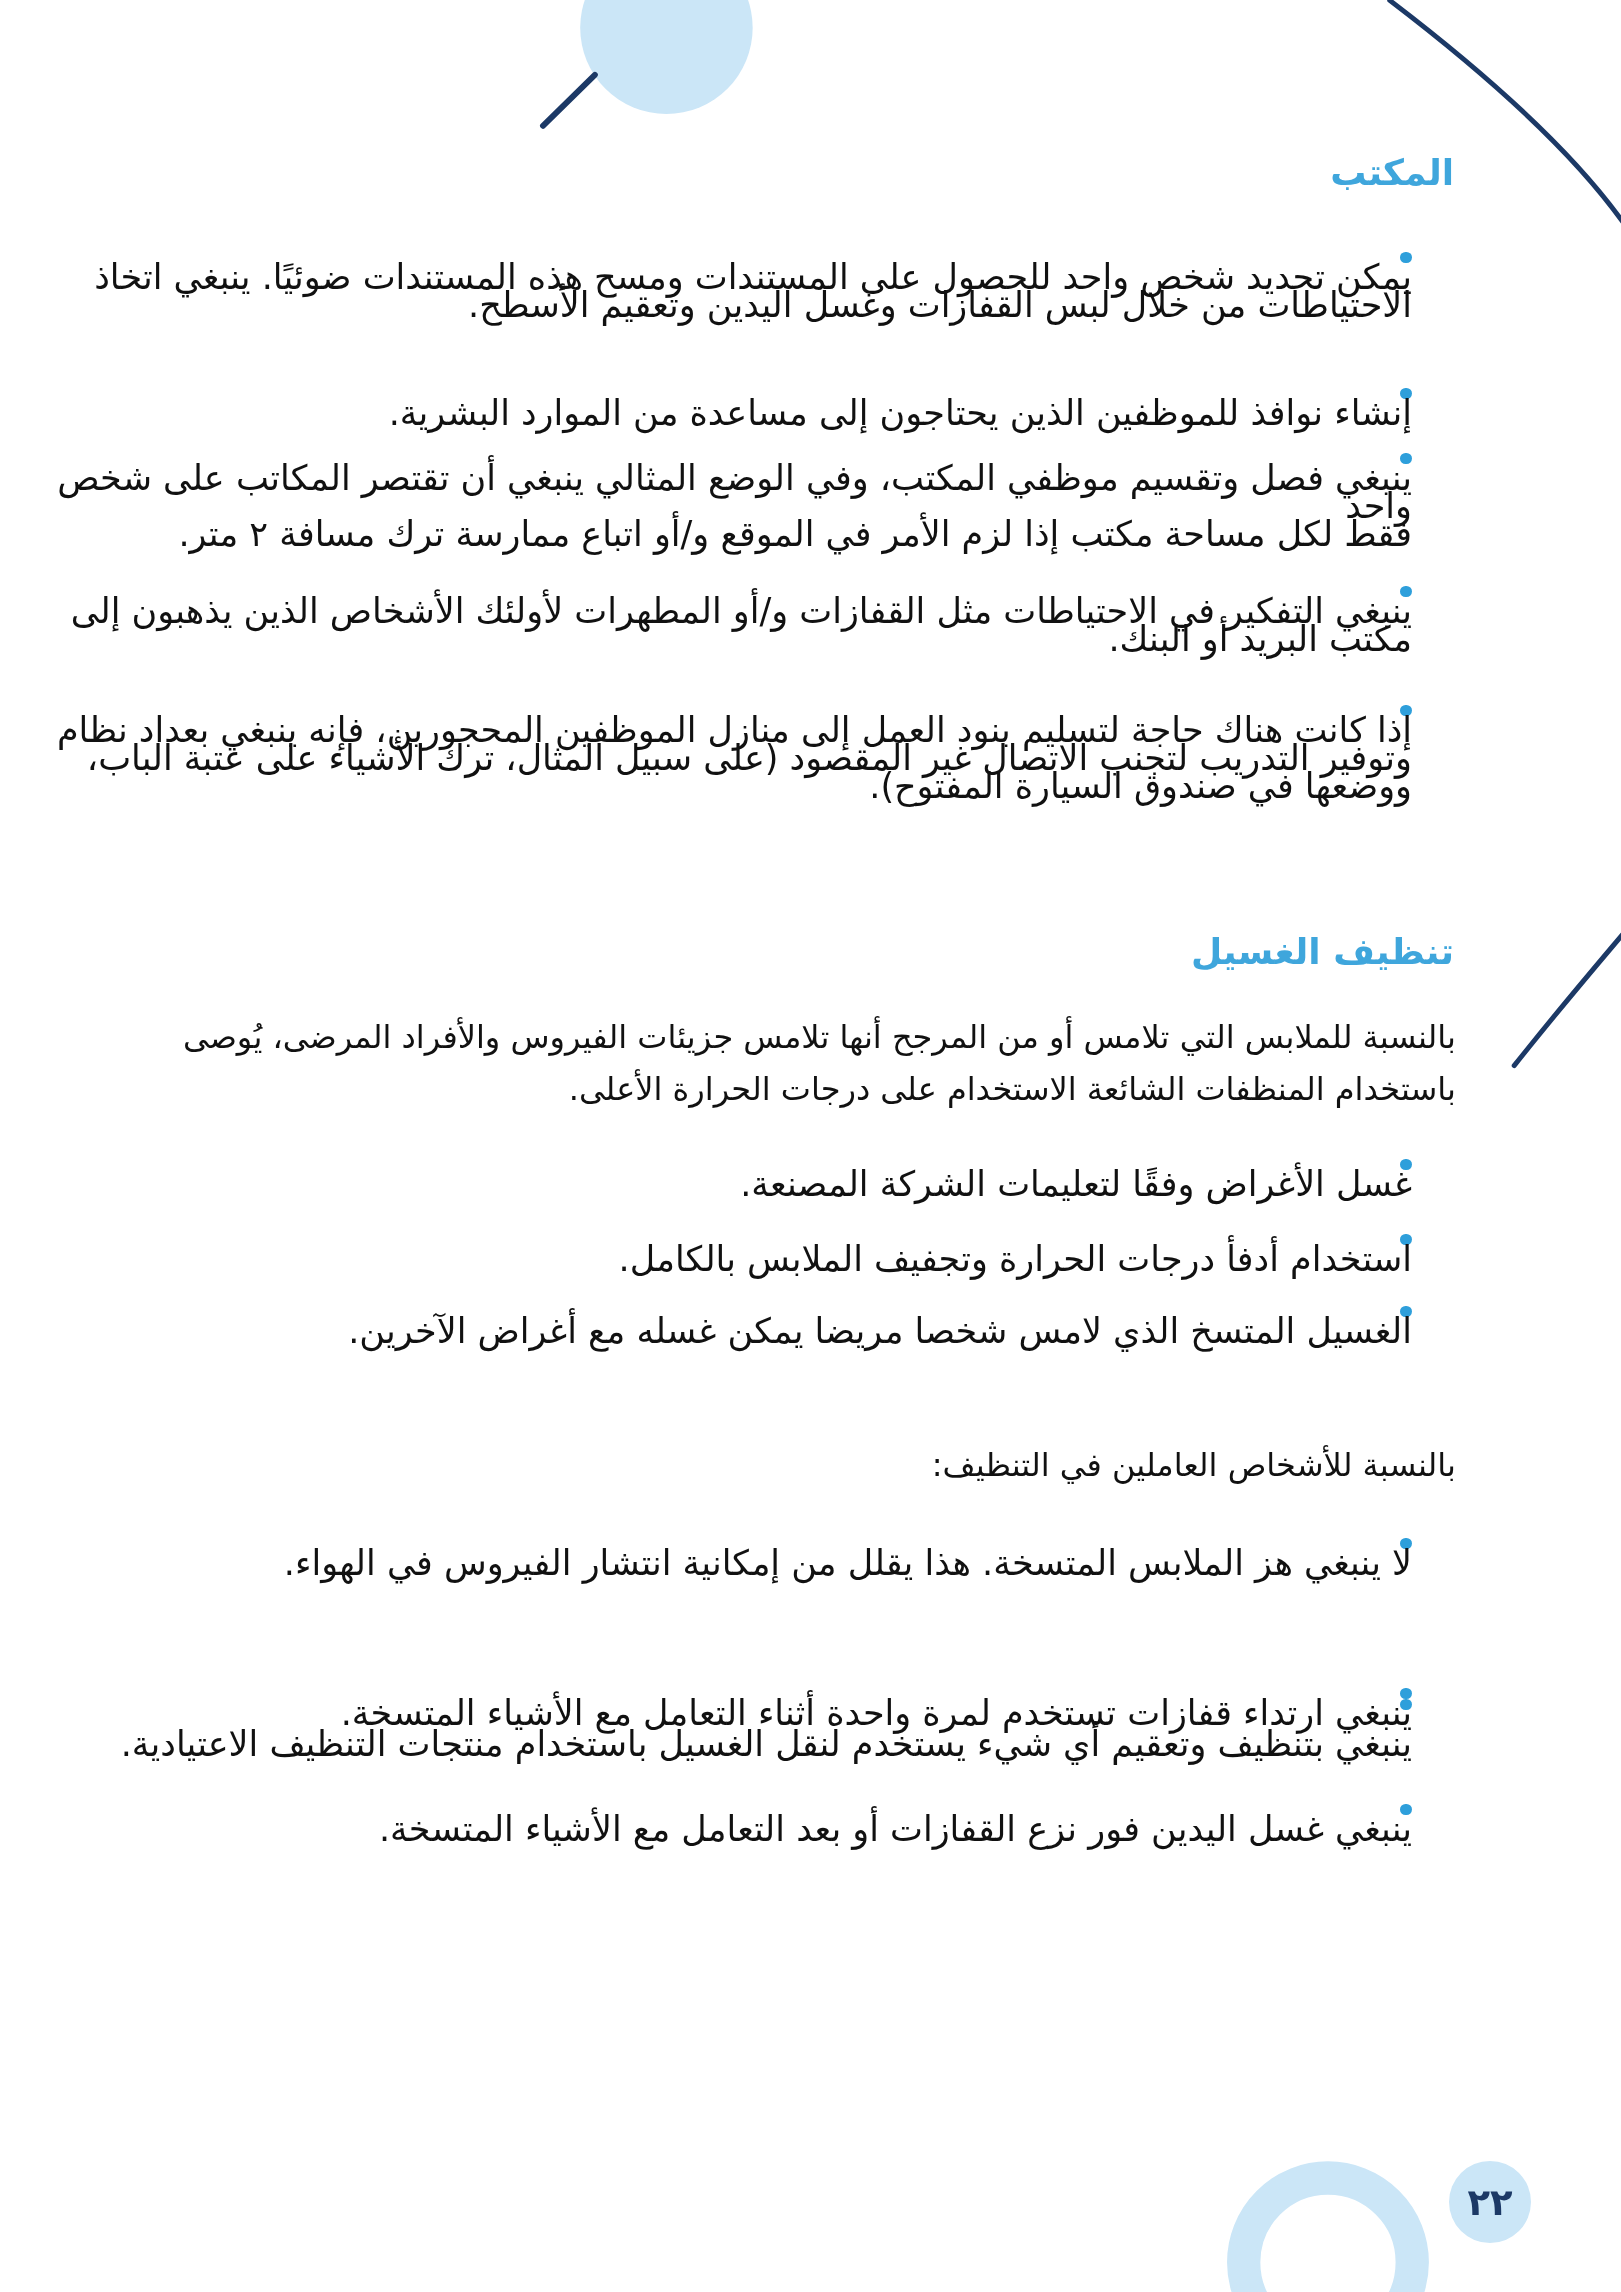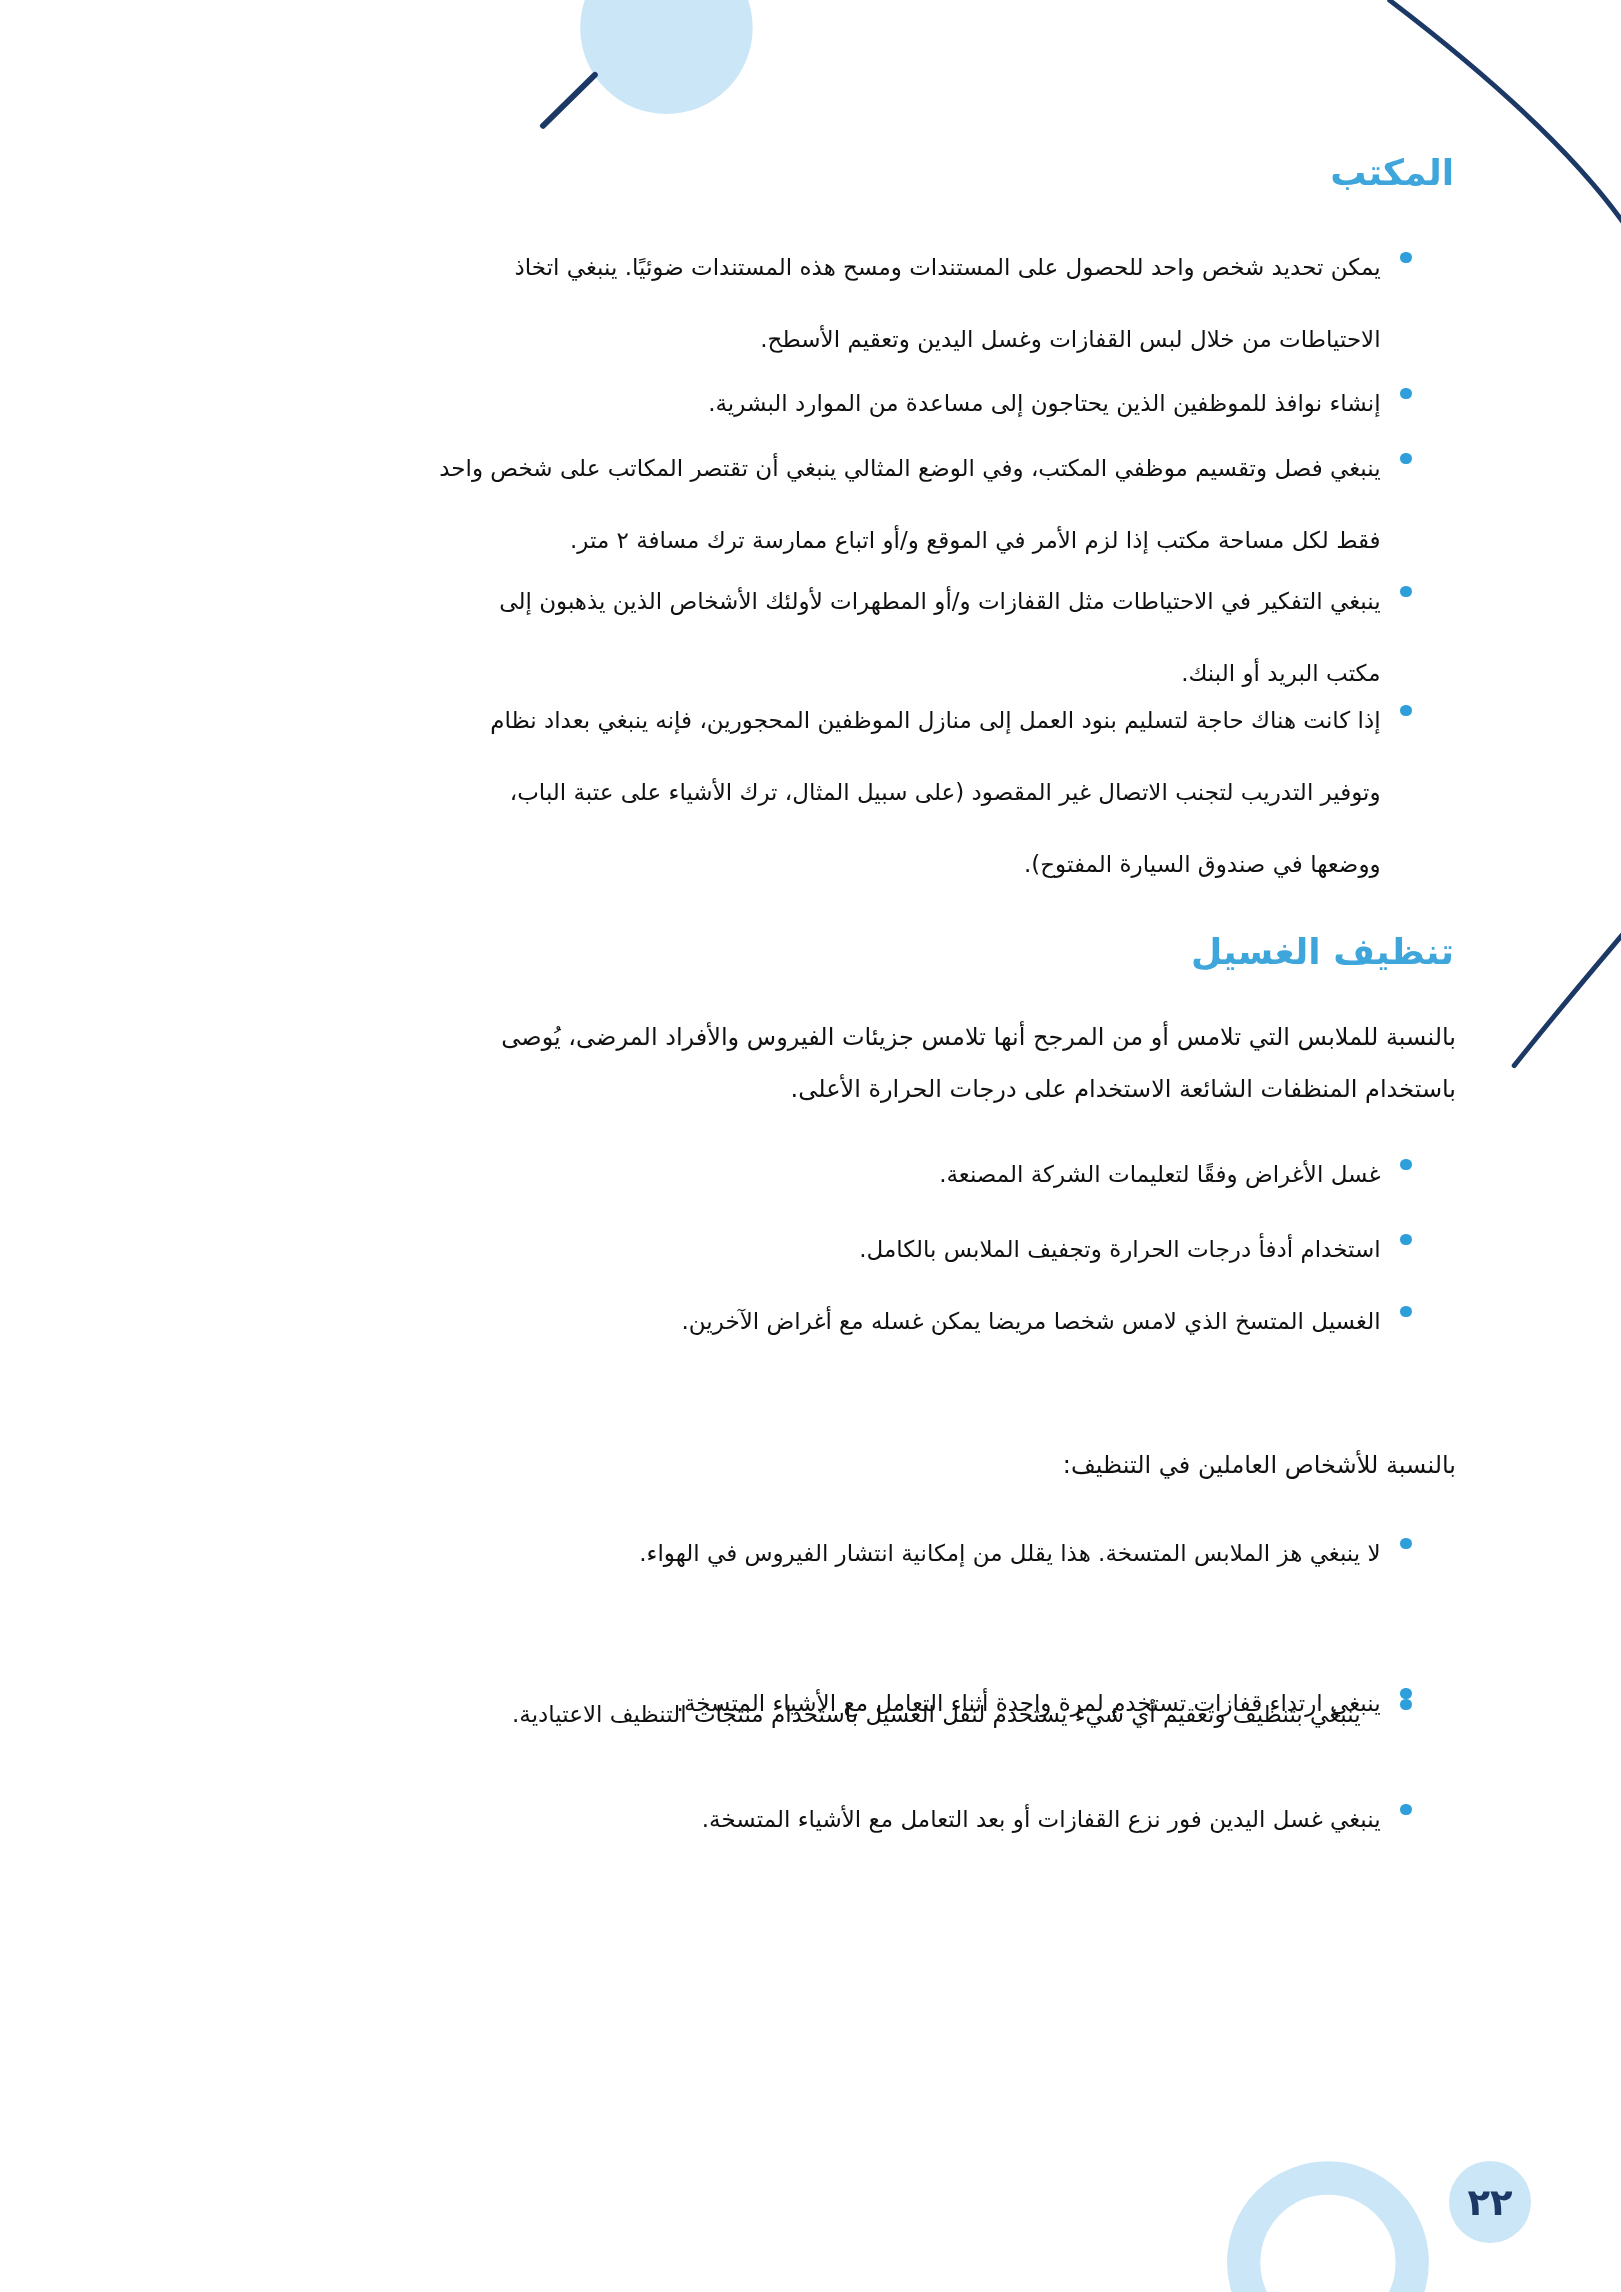--- a/index.html
+++ b/index.html
@@ -34,35 +34,35 @@
     font-size:36px;
     font-weight:bold;
     color:var(--accent-blue,#3FA6DC);
     white-space:nowrap;
   }
   .para{
     position:absolute;
     right:165px;
     direction:rtl;
     text-align:right;
-    font-size:24px;
+    font-size:32px;
     line-height:52px;
     color:var(--text-black,#111);
     white-space:pre-line;
   }
   .bullet{
     position:absolute;
     right:209px;
     display:flex;
-    flex-direction:row;
+    flex-direction:column;
     direction:rtl;
     align-items:flex-start;
     text-align:right;
-    font-size:23px;
-    line-height:72px;
+    font-size:35px;
+    line-height:28px;
     color:var(--text-black,#111);
   }
   .dot{
     flex:0 0 auto;
     width:11.8px;
     height:11.8px;
     border-radius:50%;
     background:var(--bullet-blue,#2E9FDB);
     margin-top:20.6px;
     margin-left:19.6px;

